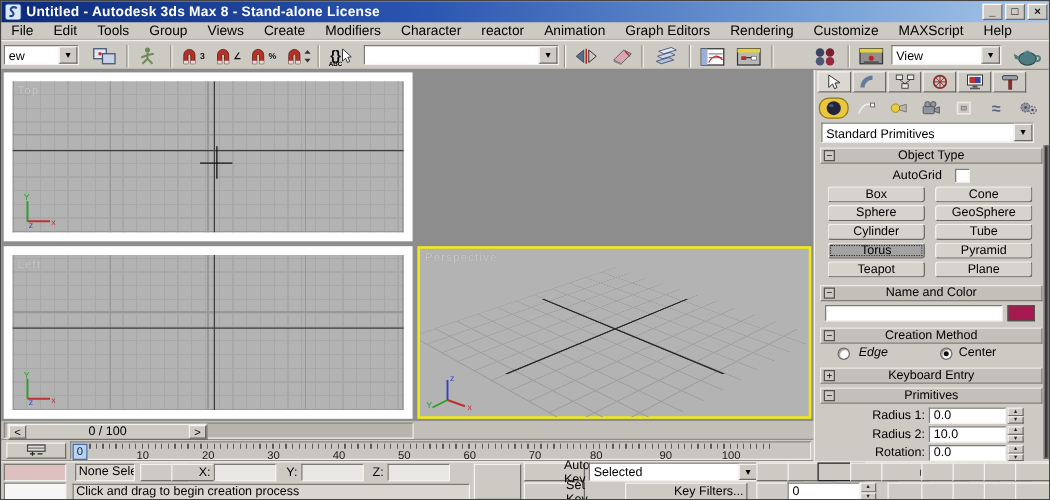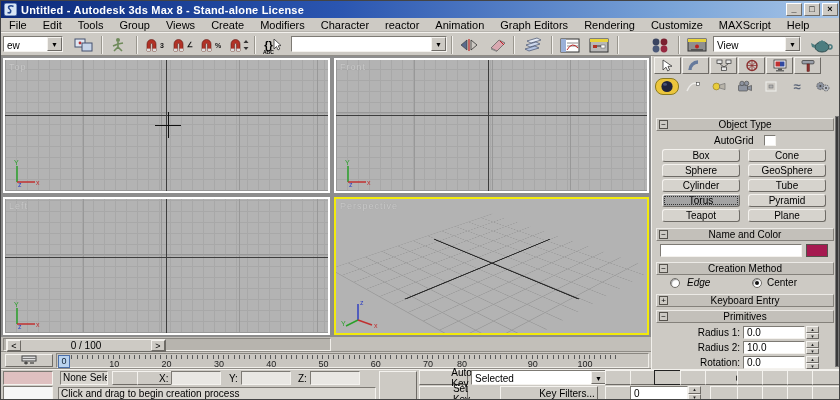--- a/index.html
+++ b/index.html
@@ -29,21 +29,21 @@
   .tbtn{border:1px solid transparent;}
   .tsep{position:absolute;top:3px;width:2px;height:18px;border-left:1px solid #9a978f;border-right:1px solid #f4f2ee;}
   .dd{display:flex;align-items:flex-end;background:#fff;border:1px solid;border-color:#7d7a74 #f4f2ee #f4f2ee #7d7a74;height:16px;}
   .dd .ddval{flex:1;padding:0 3px;font-size:10px;overflow:hidden;white-space:nowrap;}
   .dd .ddarrow{width:15px;height:100%;background:#cdcac4;border:1px solid;border-color:#f4f2ee #6e6b66 #6e6b66 #f4f2ee;
     font-size:7px;text-align:center;line-height:13px;flex:0 0 auto;}
   .sup{font-size:7px;font-weight:bold;color:#111;margin-left:1px;}
 
   
   .workspace{position:absolute;left:0;top:55px;width:650px;height:281px;background:#8d8d8d;}
-  .vp{position:absolute;background:#b3b3b3;border:2px solid #ffffff;overflow:hidden;}
+  .vp{position:absolute;background:#b3b3b3;border:7px solid #ffffff;overflow:hidden;}
   .grid{position:absolute;inset:0;
     background-image:
       repeating-linear-gradient(90deg,#989898 0 1px,transparent 1px 78px),
       repeating-linear-gradient(0deg,#989898 0 1px,transparent 1px 78px),
       repeating-linear-gradient(90deg,#a8a8a8 0 1px,transparent 1px 11px),
       repeating-linear-gradient(0deg,#a8a8a8 0 1px,transparent 1px 11px);}
   .vplabel{position:absolute;left:4px;top:2px;color:#c9c9c9;font-size:9px;letter-spacing:1px;text-shadow:0 0 1px #9a9a9a;}
   .axv{position:absolute;top:0;bottom:0;width:1px;background:#3d3d3d;}
   .axh{position:absolute;left:0;right:0;height:1px;background:#3d3d3d;}
   .tripod{position:absolute;left:4px;bottom:3px;}
@@ -308,33 +308,20 @@
       <span class="vplabel">Top</span>
       <svg class="tripod" width="32" height="30" viewBox="0 0 32 30">
         <line x1="8" y1="24" x2="8" y2="8" stroke="#2aa02a" stroke-width="1.5"></line>
         <line x1="8" y1="24" x2="26" y2="24" stroke="#c03030" stroke-width="1.5"></line>
         <text x="5" y="7" font-size="7" fill="#2aa02a">Y</text>
         <text x="27" y="27" font-size="7" fill="#c03030">x</text>
         <text x="9" y="29" font-size="7" fill="#3040c0">z</text>
       </svg>
     </div>
 
-    <div class="vp" style="left:333px;top:2px;width:315px;height:135px;">
-      <div class="grid"></div>
-      <div class="axv" style="left:152px;"></div>
-      <div class="axh" style="top:55px;"></div>
-      <span class="vplabel">Front</span>
-      <svg class="tripod" width="32" height="30" viewBox="0 0 32 30">
-        <line x1="8" y1="24" x2="8" y2="8" stroke="#2aa02a" stroke-width="1.5"></line>
-        <line x1="8" y1="24" x2="26" y2="24" stroke="#c03030" stroke-width="1.5"></line>
-        <text x="5" y="7" font-size="7" fill="#2aa02a">Y</text>
-        <text x="27" y="27" font-size="7" fill="#c03030">x</text>
-        <text x="9" y="29" font-size="7" fill="#3040c0">z</text>
-      </svg>
-    </div>
 
     <div class="vp" style="left:2px;top:141px;width:327px;height:138px;">
       <div class="grid"></div>
       <div class="axv" style="left:161px;"></div>
       <div class="axh" style="top:58px;"></div>
       <span class="vplabel">Left</span>
       <svg class="tripod" width="32" height="30" viewBox="0 0 32 30">
         <line x1="8" y1="24" x2="8" y2="8" stroke="#2aa02a" stroke-width="1.5"></line>
         <line x1="8" y1="24" x2="26" y2="24" stroke="#c03030" stroke-width="1.5"></line>
         <text x="5" y="7" font-size="7" fill="#2aa02a">Y</text>
@@ -383,21 +370,21 @@
       <div class="ticks"></div>
       <div>
           <span class="ruler-num" style="left: 5px;">0</span>
           <span class="ruler-num" style="left: 57.3px;">10</span>
           <span class="ruler-num" style="left: 109.6px;">20</span>
           <span class="ruler-num" style="left: 161.9px;">30</span>
           <span class="ruler-num" style="left: 214.2px;">40</span>
           <span class="ruler-num" style="left: 266.5px;">50</span>
           <span class="ruler-num" style="left: 318.8px;">60</span>
           <span class="ruler-num" style="left: 371.1px;">70</span>
-          <span class="ruler-num" style="left: 405px;">80</span>
+          <span class="ruler-num" style="left: 420px;">80</span>
           <span class="ruler-num" style="left: 475.7px;">90</span>
           <span class="ruler-num" style="left: 528px;">100</span>
         </div>
       <div class="frame-marker">0</div>
     </div>
   </div>
 
   <div class="cmdpanel">
     <div class="cp-scroll"></div>
 
@@ -482,20 +469,24 @@
       <div class="cp-cat">
         <svg width="16" height="13" viewBox="0 0 16 13">
           <circle cx="5.4" cy="6" r="3.6" fill="#8e94a0" stroke="#444" stroke-width=".7" stroke-dasharray="1.5 1"></circle>
           <circle cx="11" cy="8" r="3" fill="#b8bcc4" stroke="#444" stroke-width=".7" stroke-dasharray="1.5 1"></circle>
           <circle cx="5.4" cy="6" r="1" fill="#444"></circle>
             <circle cx="11" cy="8" r="1" fill="#444"></circle>
         </svg>
       </div>
     </div>
 
+    <div class="cp-dd dd">
+      <span class="ddval">Standard Primitives</span>
+      <span class="ddarrow">▼</span>
+    </div>
 
     <div class="rollhead" style="top:62px;">
       <span class="rollstate">−</span>
       <span>Object Type</span>
     </div>
     <span class="cp-label" style="left:62px;top:78px;">AutoGrid</span>
     <span class="checkbox" style="left:112px;top:79px;"></span>
 
     <div class="objbtn" style="left:10px;top:93px;">Box</div>
     <div class="objbtn" style="left:96px;top:93px;">Cone</div>

